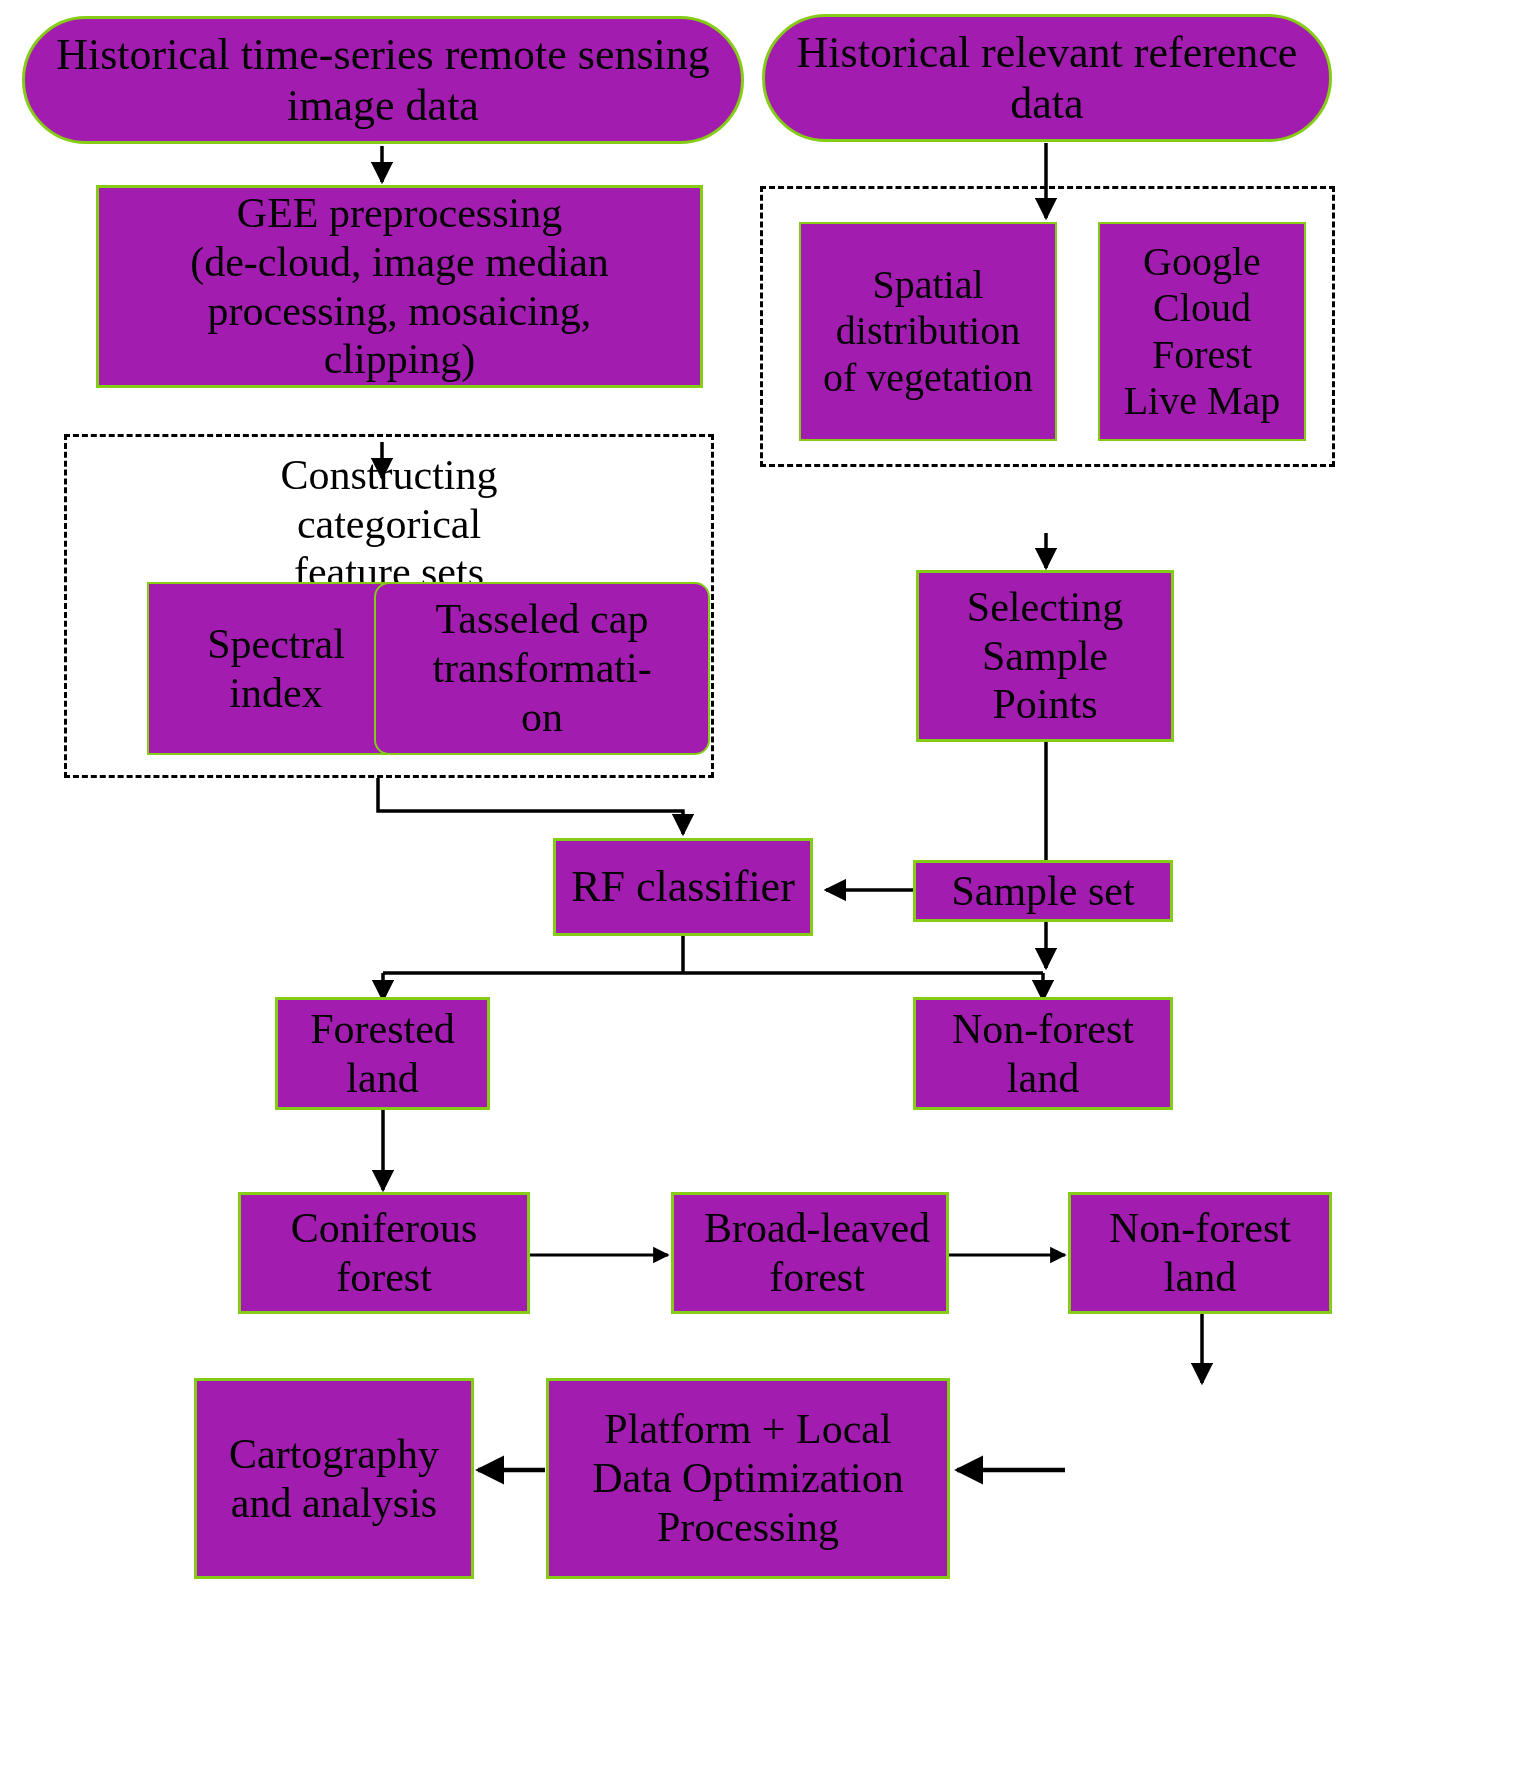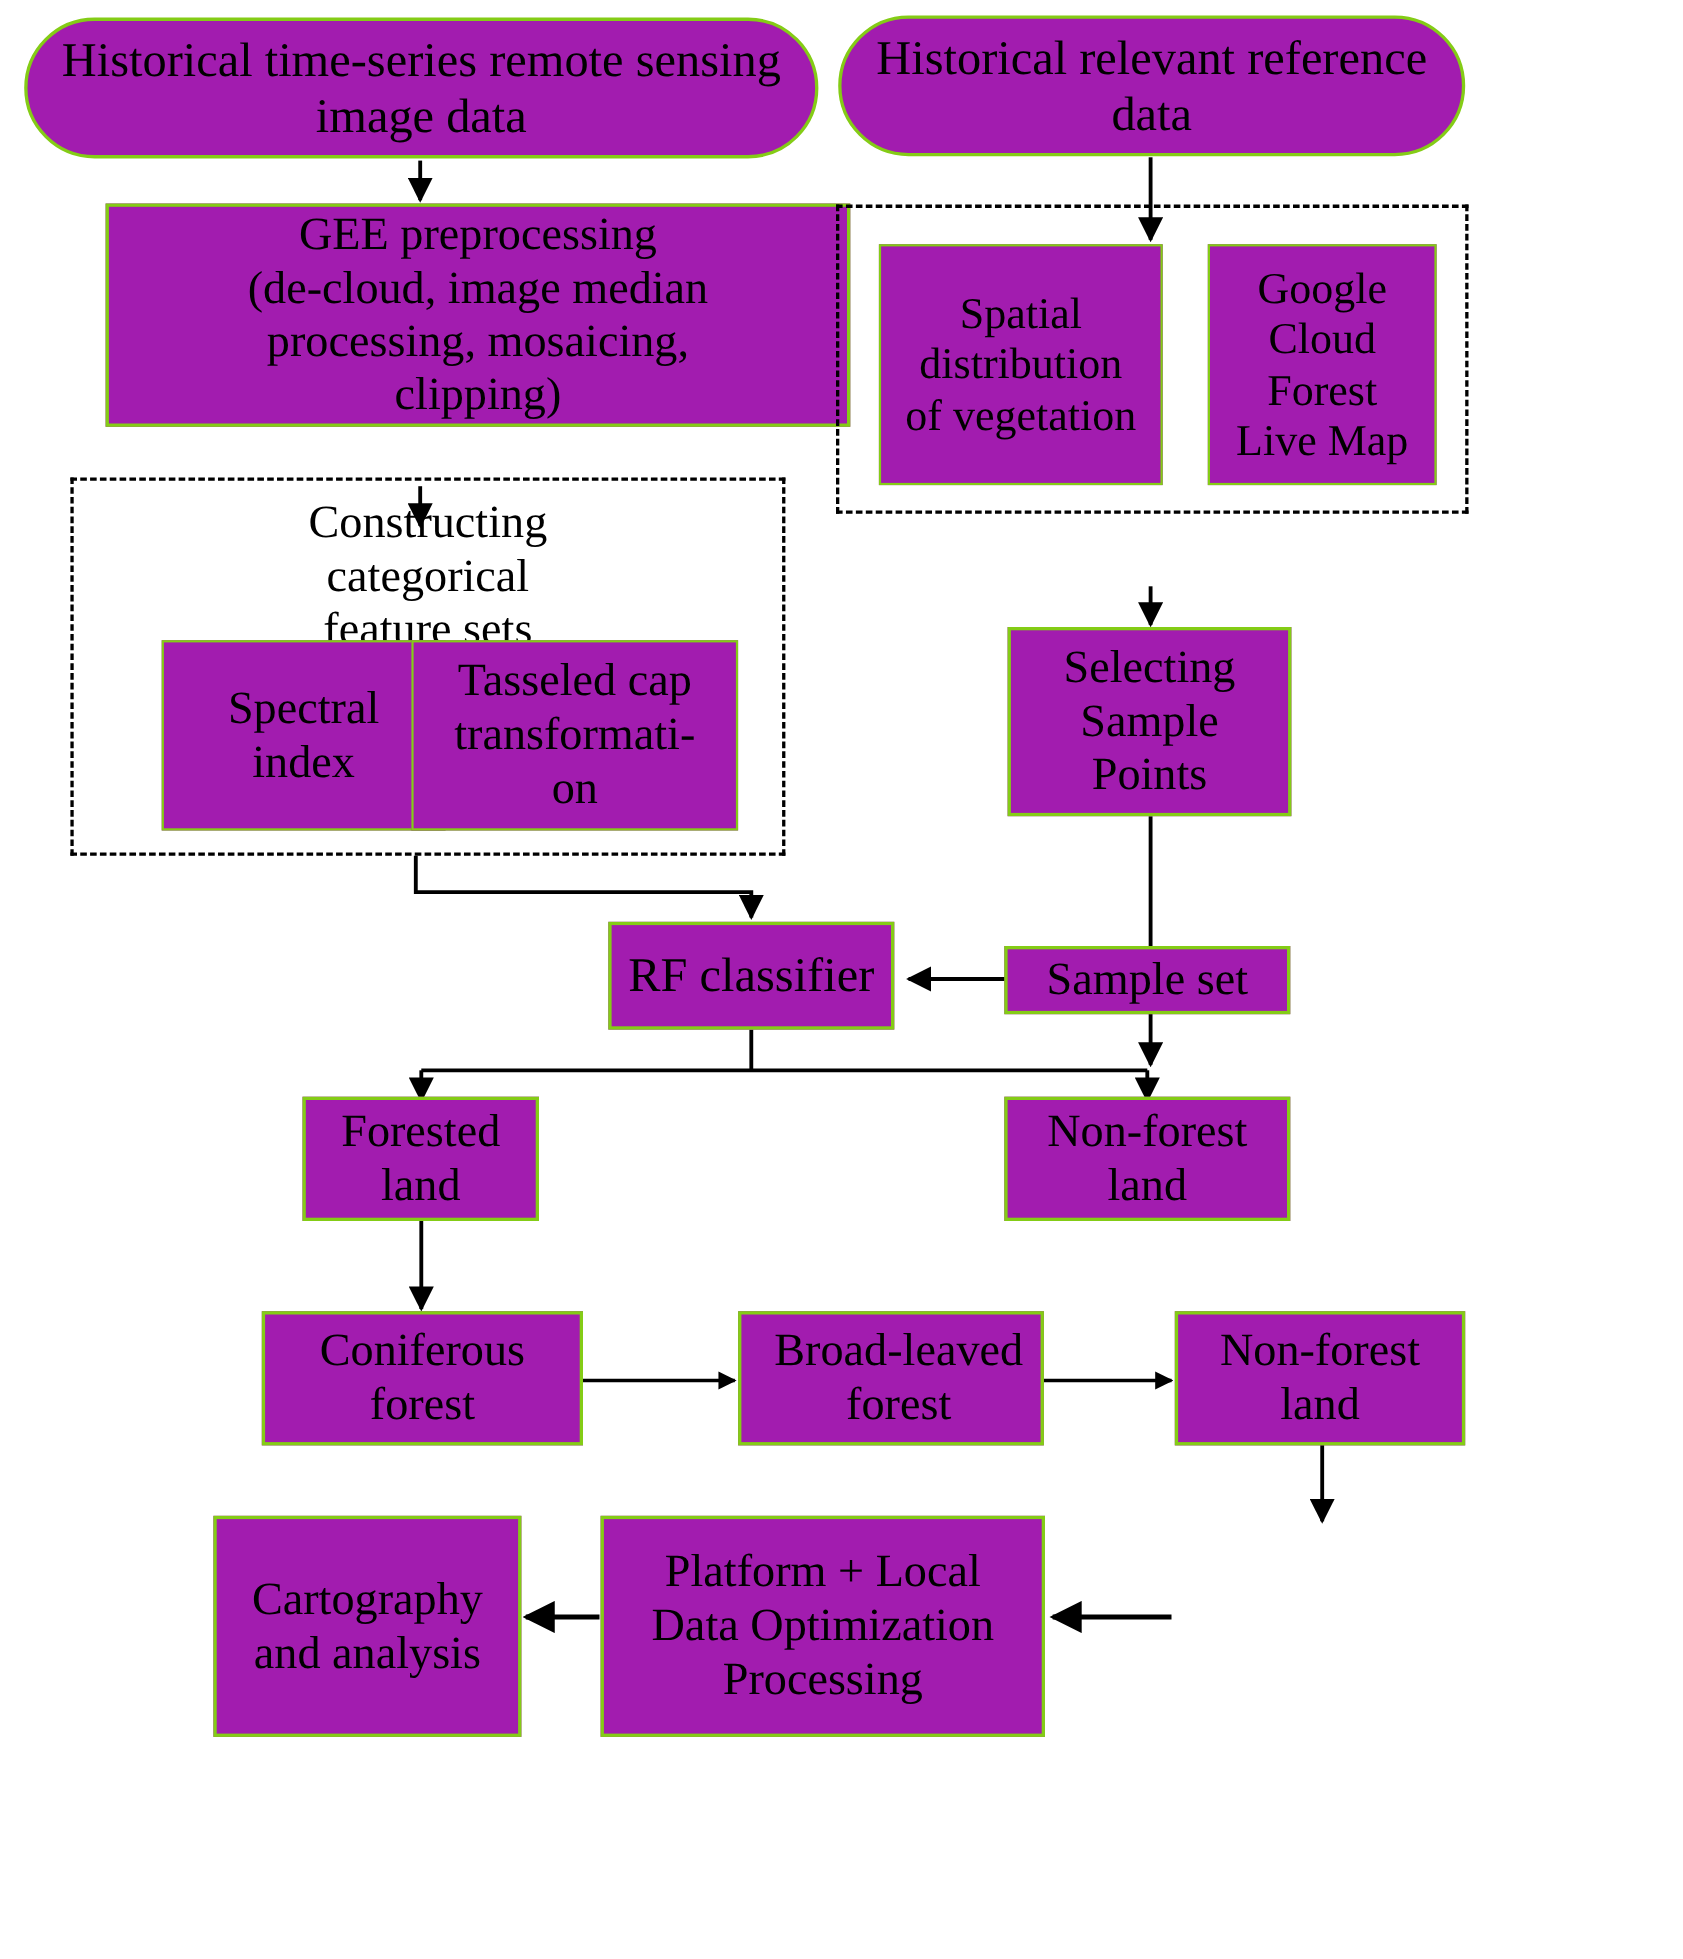--- a/index.html
+++ b/index.html
@@ -67,39 +67,39 @@
   <div class="node rounded f44" style="left:22px;top:16px;width:722px;height:128px;">
     <span class="lbl">Historical time-series remote sensing
 image data</span>
   </div>
 
   <div class="node rounded f44" style="left:762px;top:14px;width:570px;height:128px;">
     <span class="lbl">Historical relevant reference
 data</span>
   </div>
 
-  <div class="node f42" style="left:96px;top:185px;width:677px;height:203px;">
+  <div class="node f42" style="left:96px;top:185px;width:607px;height:203px;">
     <span class="lbl">GEE preprocessing
 (de-cloud, image median
 processing, mosaicing,
 clipping)</span>
   </div>
 
   <div class="node dashed f42" style="left:64px;top:434px;width:650px;height:344px;">
     <span class="lbl">Constructing
 categorical
 feature sets</span>
   </div>
 
   <div class="node thin f42" style="left:99px;top:582px;width:258px;height:173px;margin-left:48px;">
     <span class="lbl">Spectral
 index</span>
   </div>
 
-  <div class="node thin f42" style="left:374px;top:582px;width:297px;height:173px;">
+  <div class="node thin f42" style="left:374px;top:582px;width:336px;height:173px;border-radius:15px;">
     <span class="lbl">Tasseled cap
 transformati-
 on</span>
   </div>
 
   <div class="node dashed f42" style="left:760px;top:186px;width:575px;height:281px;">
     <span class="lbl"></span>
   </div>
 
   <div class="node thin f40" style="left:799px;top:222px;width:258px;height:219px;">

